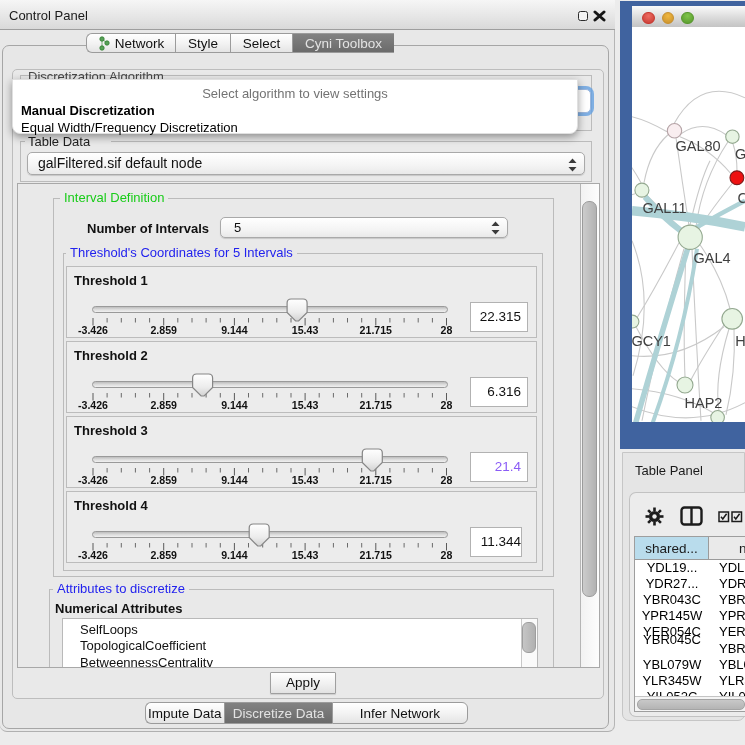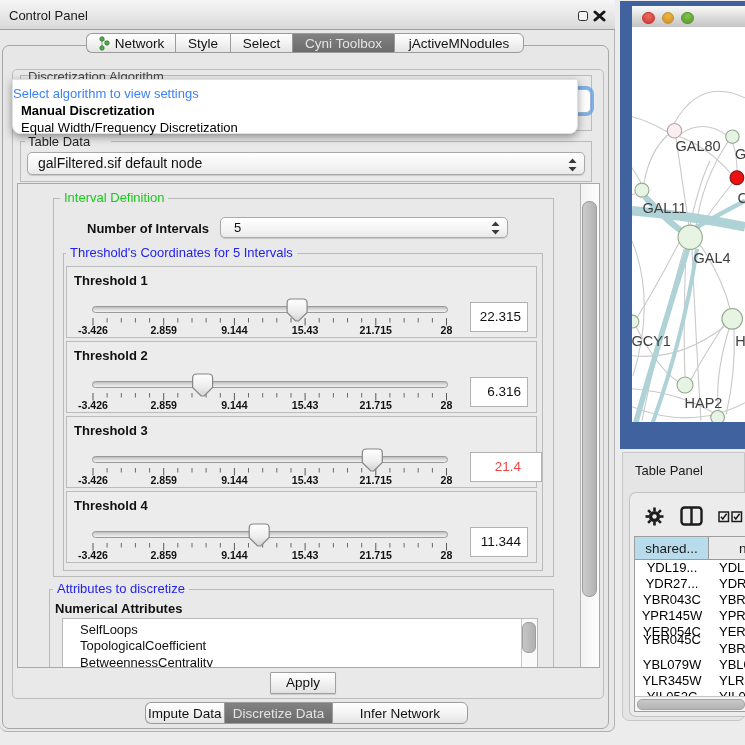--- a/index.html
+++ b/index.html
@@ -22,21 +22,20 @@
 <div class="seg" style="left:0px;width:89px;border-left:1px solid #9b9b9b;border-radius:6px 0 0 6px;line-height:20.5px;font-size:13.5px;"><svg width="13" height="15" viewBox="0 0 13 15" style="vertical-align:-3px;margin-right:4px">
         <line x1="4" y1="3" x2="9" y2="7" stroke="#7aa87a" stroke-width="1"></line>
         <line x1="4" y1="3" x2="4" y2="12" stroke="#7aa87a" stroke-width="1"></line>
         <circle cx="4" cy="3" r="2.2" fill="#58a058" stroke="#2e7d2e" stroke-width="0.8"></circle>
         <circle cx="4" cy="12" r="2.2" fill="#58a058" stroke="#2e7d2e" stroke-width="0.8"></circle>
         <circle cx="9" cy="7" r="2.2" fill="#58a058" stroke="#2e7d2e" stroke-width="0.8"></circle>
       </svg>Network</div>
 <div class="seg" style="left:89px;width:55px;border-left:1px solid #9b9b9b;line-height:20.5px;font-size:13.5px;">Style</div>
 <div class="seg" style="left:144px;width:62px;border-left:1px solid #9b9b9b;line-height:20.5px;font-size:13.5px;">Select</div>
 <div class="seg dark" style="left:206px;width:102px;border-left:1px solid #9b9b9b;line-height:20.5px;font-size:13.5px;">Cyni Toolbox</div>
-<div class="seg" style="left:308px;width:130px;border-right:1px solid #9b9b9b;border-radius:0 6px 6px 0;border-left:1px solid #9b9b9b;line-height:20.5px;font-size:13.5px;">jActiveMNodules</div>
 </div>
 <div style="position:absolute;left:20px;top:75px;width:572px;height:56px;border:1px solid #bbbbbb;box-sizing:border-box;"></div>
 <div style="position:absolute;left:27px;top:67px;background:#e9e9e9;padding:0 4px;font-size:13px;color:#333;line-height:16px;"></div>
 <div class="" style="position:absolute;left:27px;top:89px;width:564px;height:24px;background:#fff;border:1px solid #9ab6dd;border-radius:5px;box-shadow:0 0 0 3px rgba(100,160,225,0.8);box-sizing:border-box;"></div>
 <div style="position:absolute;left:28px;top:71px;width:220px;height:8px;overflow:hidden;text-decoration:underline;">
     <div style="margin-top:-2.5px;color:#474747;font-size:13px;">Discretization Algorithm</div>
   </div>
 <div style="position:absolute;left:20px;top:141px;width:572px;height:41px;border:1px solid #bbbbbb;box-sizing:border-box;"></div>
 <div style="position:absolute;left:27px;top:133px;background:#e9e9e9;padding:0 4px;font-size:13px;color:#333;line-height:16px;"></div>
 <div class="" style="position:absolute;left:25px;top:134px;width:80px;height:14px;background:#e9e9e9;padding:0 3px;font-size:13px;color:#222;">Table Data</div>
@@ -207,21 +206,21 @@
         <line x1="365.4" y1="51" x2="365.4" y2="55.5" stroke="#6a6a6a" stroke-width="1"></line>
         <line x1="379.5" y1="51" x2="379.5" y2="58.5" stroke="#5a5a5a" stroke-width="1"></line>
         <text x="26.0" y="67" font-family="Liberation Sans, sans-serif" font-size="10.6" font-weight="bold" fill="#111" text-anchor="middle">-3.426</text>
         <text x="96.7" y="67" font-family="Liberation Sans, sans-serif" font-size="10.6" font-weight="bold" fill="#111" text-anchor="middle">2.859</text>
         <text x="167.4" y="67" font-family="Liberation Sans, sans-serif" font-size="10.6" font-weight="bold" fill="#111" text-anchor="middle">9.144</text>
         <text x="238.1" y="67" font-family="Liberation Sans, sans-serif" font-size="10.6" font-weight="bold" fill="#111" text-anchor="middle">15.43</text>
         <text x="308.8" y="67" font-family="Liberation Sans, sans-serif" font-size="10.6" font-weight="bold" fill="#111" text-anchor="middle">21.715</text>
         <text x="379.5" y="67" font-family="Liberation Sans, sans-serif" font-size="10.6" font-weight="bold" fill="#111" text-anchor="middle">28</text>
         <path d="M 295.3,45.5 L 295.3,36 Q 295.3,32 299.3,32 L 311.3,32 Q 315.3,32 315.3,36 L 315.3,45.5 L 306.8,54 L 303.8,54 Z" fill="url(#th2)" stroke="#868686" stroke-width="1.2"></path>
       </svg>
-<div style="position:absolute;left:403px;top:35px;width:50px;height:28px;background:#fff;border:1px solid #b2b2b2;line-height:28px;text-align:right;padding-right:20px;font-size:13.5px;color:#ef4444;">21.4</div>
+<div style="position:absolute;left:403px;top:35px;width:50px;height:28px;background:#fff;border:1px solid #b2b2b2;line-height:28px;text-align:right;padding-right:6px;font-size:13.5px;color:#8b5cf6;">21.4</div>
 </div>
 <div style="position:absolute;left:48px;top:307px;width:471px;height:72px;border:1px solid #bcbcbc;box-sizing:border-box;background:#ececec;">
 <div style="position:absolute;left:7px;top:6px;font-weight:bold;font-size:13px;color:#111;">Threshold 4</div>
 <svg width="471" height="71" style="position:absolute;left:0;top:0">
         <defs>
 <linearGradient id="tg3" x1="0" y1="0" x2="0" y2="1">
  <stop offset="0" stop-color="#b7b7b7"></stop>
             <stop offset="0.5" stop-color="#dcdcdc"></stop>
             <stop offset="1" stop-color="#f5f5f5"></stop>
 </linearGradient>
@@ -259,41 +258,41 @@
         <line x1="365.4" y1="51" x2="365.4" y2="55.5" stroke="#6a6a6a" stroke-width="1"></line>
         <line x1="379.5" y1="51" x2="379.5" y2="58.5" stroke="#5a5a5a" stroke-width="1"></line>
         <text x="26.0" y="67" font-family="Liberation Sans, sans-serif" font-size="10.6" font-weight="bold" fill="#111" text-anchor="middle">-3.426</text>
         <text x="96.7" y="67" font-family="Liberation Sans, sans-serif" font-size="10.6" font-weight="bold" fill="#111" text-anchor="middle">2.859</text>
         <text x="167.4" y="67" font-family="Liberation Sans, sans-serif" font-size="10.6" font-weight="bold" fill="#111" text-anchor="middle">9.144</text>
         <text x="238.1" y="67" font-family="Liberation Sans, sans-serif" font-size="10.6" font-weight="bold" fill="#111" text-anchor="middle">15.43</text>
         <text x="308.8" y="67" font-family="Liberation Sans, sans-serif" font-size="10.6" font-weight="bold" fill="#111" text-anchor="middle">21.715</text>
         <text x="379.5" y="67" font-family="Liberation Sans, sans-serif" font-size="10.6" font-weight="bold" fill="#111" text-anchor="middle">28</text>
         <path d="M 182.2,45.5 L 182.2,36 Q 182.2,32 186.2,32 L 198.2,32 Q 202.2,32 202.2,36 L 202.2,45.5 L 193.7,54 L 190.7,54 Z" fill="url(#th3)" stroke="#868686" stroke-width="1.2"></path>
       </svg>
-<div style="position:absolute;left:403px;top:35px;width:50px;height:28px;background:#fff;border:1px solid #b2b2b2;line-height:28px;text-align:right;padding-right:6px;font-size:13.5px;color:#111;">11.344</div>
+<div style="position:absolute;left:403px;top:35px;width:50px;height:28px;background:#fff;border:1px solid #b2b2b2;line-height:28px;text-align:right;font-size:13.5px;color:#111;">11.344</div>
 </div>
 <div style="position:absolute;left:31px;top:405px;width:505px;height:120px;border:1px solid #bbbbbb;box-sizing:border-box;"></div>
     <div style="position:absolute;left:35px;top:397px;background:#e9e9e9;padding:0 4px;font-size:13px;color:#2222ee;line-height:16px;">Attributes to discretize</div>
 <div class="" style="position:absolute;left:37px;top:417px;width:200px;height:16px;font-weight:bold;font-size:13px;color:#111;">Numerical Attributes</div>
 <div style="position:absolute;left:44px;top:434px;width:476px;height:80px;border:1px solid #b9b9b9;background:#fff;box-sizing:border-box;overflow:hidden;">
 <div style="position:absolute;left:17px;top:3px;font-size:13px;color:#111;line-height:16.3px;">SelfLoops<br>TopologicalCoefficient<br>BetweennessCentrality</div>
 <div style="position:absolute;right:0;top:0;width:15px;height:80px;background:#fafafa;border-left:1px solid #c8c8c8;"></div>
 <div style="position:absolute;right:1.5px;top:3px;width:12px;height:29px;background:linear-gradient(90deg,#c6c6c6,#b0b0b0);border:1px solid #9e9e9e;border-radius:6px;"></div>
 </div>
 <div style="position:absolute;right:0;top:0;width:18px;height:485px;background:linear-gradient(90deg,#f2f2f2,#fdfdfd);border-left:1px solid #b5b5b5;"></div>
 <div style="position:absolute;right:2px;top:17px;width:13px;height:394px;background:linear-gradient(90deg,#cccccc,#b2b2b2);border:1px solid #9b9b9b;border-radius:7px;"></div>
 </div>
 <div class="" style="position:absolute;left:270px;top:672px;width:66px;height:22px;background:linear-gradient(#ffffff,#f0f0f0 55%,#e2e2e2);border:1px solid #9f9f9f;border-radius:1px;box-sizing:border-box;text-align:center;line-height:20px;font-size:13.5px;color:#111;box-shadow:0 1px 1px rgba(0,0,0,0.12);">Apply</div>
 <div style="position:absolute;left:144.6px;top:701.7px;width:323.1px;height:22.8px;">
 <div class="seg" style="left:0.0px;width:79.4px;border-left:1px solid #9b9b9b;border-radius:6px 0 0 6px;line-height:22.8px;font-size:13.5px;">Impute Data</div>
 <div class="seg dark" style="left:79.4px;width:108px;border-left:1px solid #9b9b9b;line-height:22.8px;font-size:13.5px;">Discretize Data</div>
 <div class="seg" style="left:187.4px;width:135.7px;border-right:1px solid #9b9b9b;border-radius:0 6px 6px 0;border-left:1px solid #9b9b9b;line-height:22.8px;font-size:13.5px;">Infer Network</div>
 </div>
 <div style="position:absolute;left:12px;top:79px;width:566px;height:54.5px;background:#fff;border-radius:0 0 8px 8px;box-shadow:0 3px 9px rgba(0,0,0,0.4);border:1px solid #e0e0e0;box-sizing:border-box;">
-<div style="position:absolute;left:0;top:6px;width:100%;color:#3b82f6;font-size:13px;">Select algorithm to view settings</div>
+<div style="position:absolute;left:0;top:6px;width:100%;text-align:center;color:#737373;font-size:13px;">Select algorithm to view settings</div>
 <div style="position:absolute;left:8px;top:22.5px;font-weight:bold;color:#000;font-size:13px;">Manual Discretization</div>
 <div style="position:absolute;left:8px;top:40px;color:#000;font-size:13px;">Equal Width/Frequency Discretization</div>
 </div>
 <div style="position:absolute;left:620px;top:1px;width:125px;height:448px;background:#40639f;">
 <div style="position:absolute;left:12px;top:5px;width:113px;height:21px;background:linear-gradient(#fafafa,#d8d8d8 60%,#c4c4c4);border-bottom:1px solid #8b8b8b;">
 <div style="position:absolute;left:10.0px;top:5.5px;width:10.6px;height:10.6px;border-radius:50%;background:radial-gradient(circle at 50% 30%, #ee6b62, #c63830);border:0.5px solid #c63830;"></div>
 <div style="position:absolute;left:29.7px;top:5.5px;width:10.6px;height:10.6px;border-radius:50%;background:radial-gradient(circle at 50% 30%, #f0b73f, #c78f2d);border:0.5px solid #c78f2d;"></div>
 <div style="position:absolute;left:49.400000000000006px;top:5.5px;width:10.6px;height:10.6px;border-radius:50%;background:radial-gradient(circle at 50% 30%, #7fc54a, #56962c);border:0.5px solid #56962c;"></div>
 </div>
 <div style="position:absolute;left:12px;top:26px;width:113px;height:394.5px;background:#fff;overflow:hidden;">

